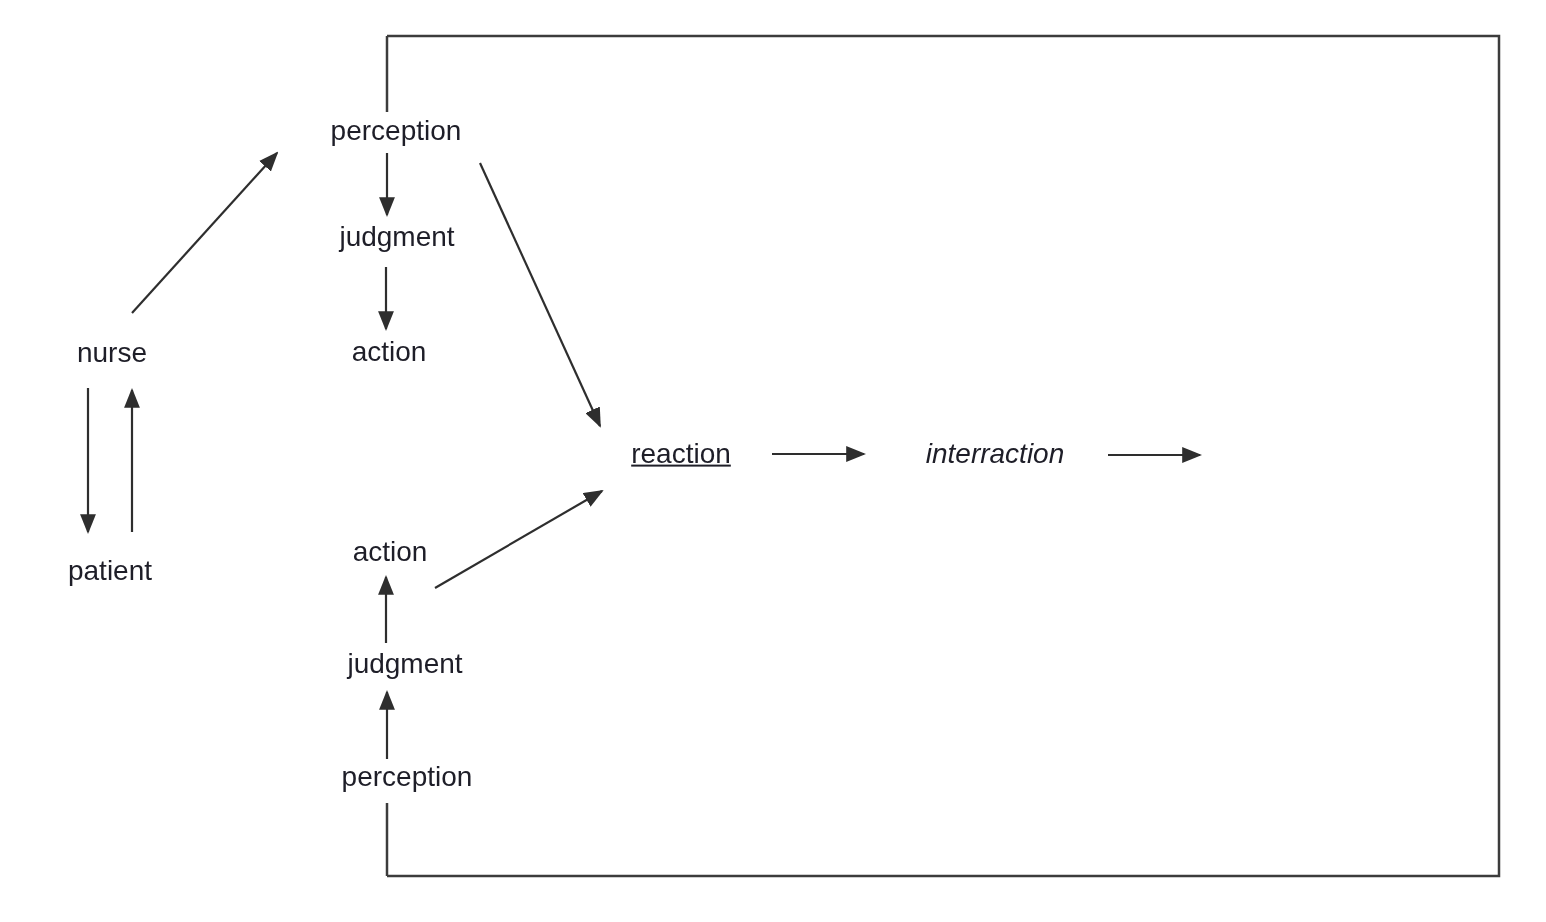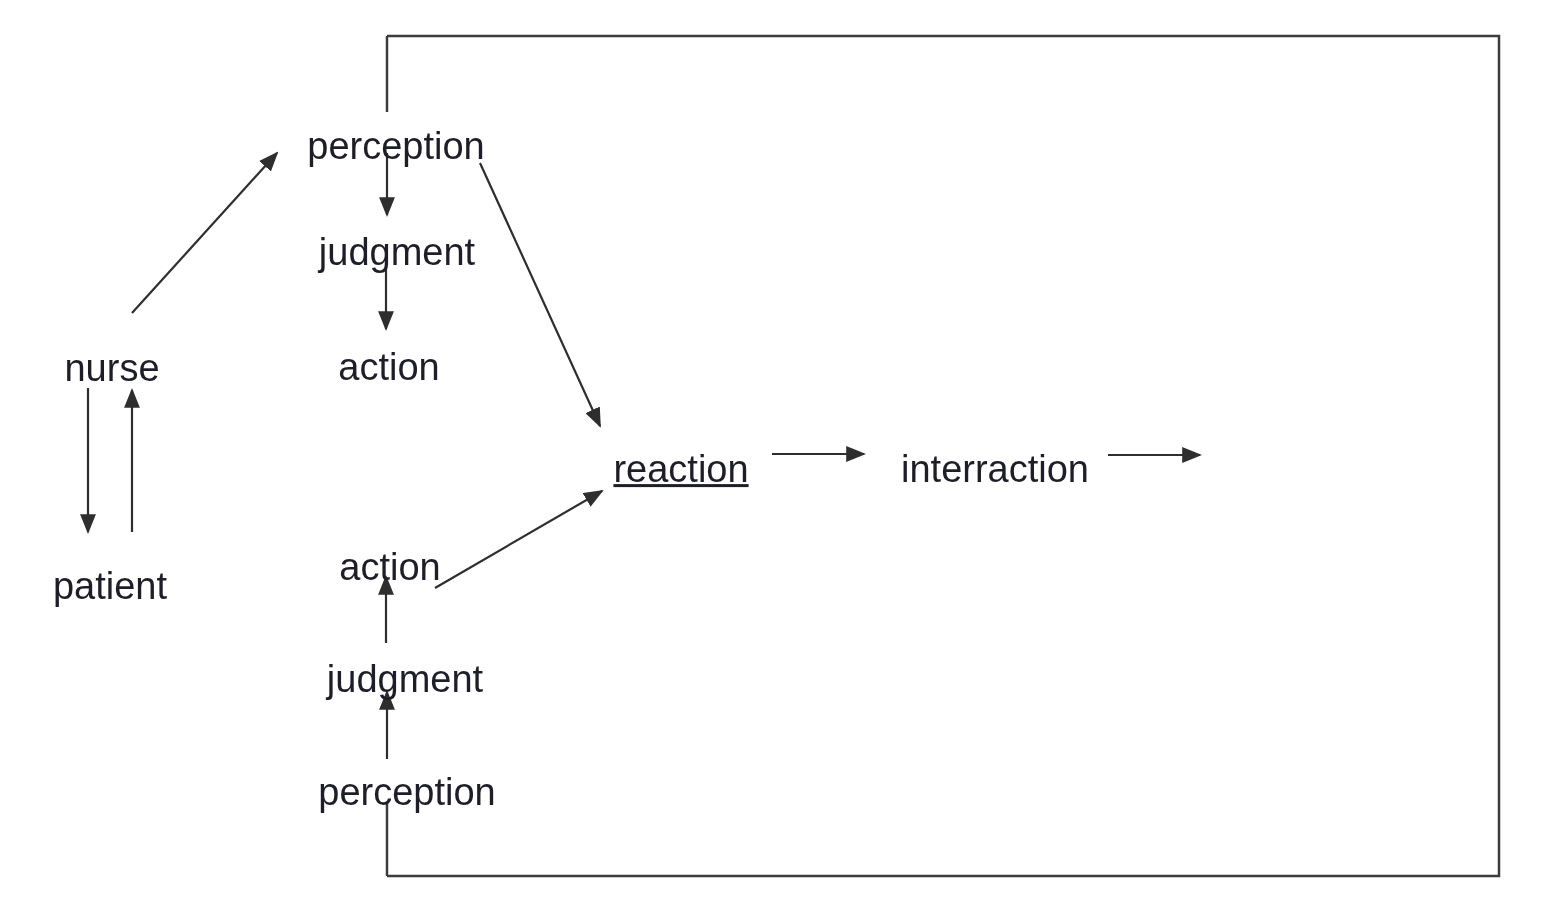--- a/index.html
+++ b/index.html
@@ -16,26 +16,25 @@
     font-family:"Liberation Sans", sans-serif;
     overflow:hidden;
   }
   #wires{position:absolute;inset:0;}
   .box-line{stroke:var(--border-color);stroke-width:2.5;fill:none;}
   .arrow{stroke:var(--line-color);stroke-width:2.2;fill:none;}
   .arrow-head{fill:var(--line-color);}
   .label{
     position:absolute;
     transform:translate(-50%,-50%);
-    font-size:38px;
+    font-size:28px;
     line-height:1.1;
     color:var(--text-color);
     white-space:nowrap;
     letter-spacing:0px;
-    margin-top:16px;
   }
 </style>
 </head>
 <body>
 
 <div id="stage">
 
   <svg id="wires" width="1546" height="922" viewBox="0 0 1546 922" xmlns="http://www.w3.org/2000/svg">
     <defs>
       <marker id="ah" viewBox="0 0 10 8" refX="9" refY="4" markerWidth="9" markerHeight="7.2" orient="auto">
@@ -65,15 +64,15 @@
   <div class="label" style="left:389px;top:352px;">action</div>
 
   <div class="label" style="left:112px;top:353px;">nurse</div>
   <div class="label" style="left:110px;top:571px;">patient</div>
 
   <div class="label" style="left:390px;top:552px;">action</div>
   <div class="label" style="left:405px;top:664px;">judgment</div>
   <div class="label" style="left:407px;top:777px;">perception</div>
 
   <div class="label" style="left:681px;top:454px;text-decoration:underline;">reaction</div>
-  <div class="label" style="left:995px;top:454px;">interraction</div>
+  <div class="label" style="left:995px;top:454px;font-style:italic;">interraction</div>
 
 </div>
 
 </body></html>

